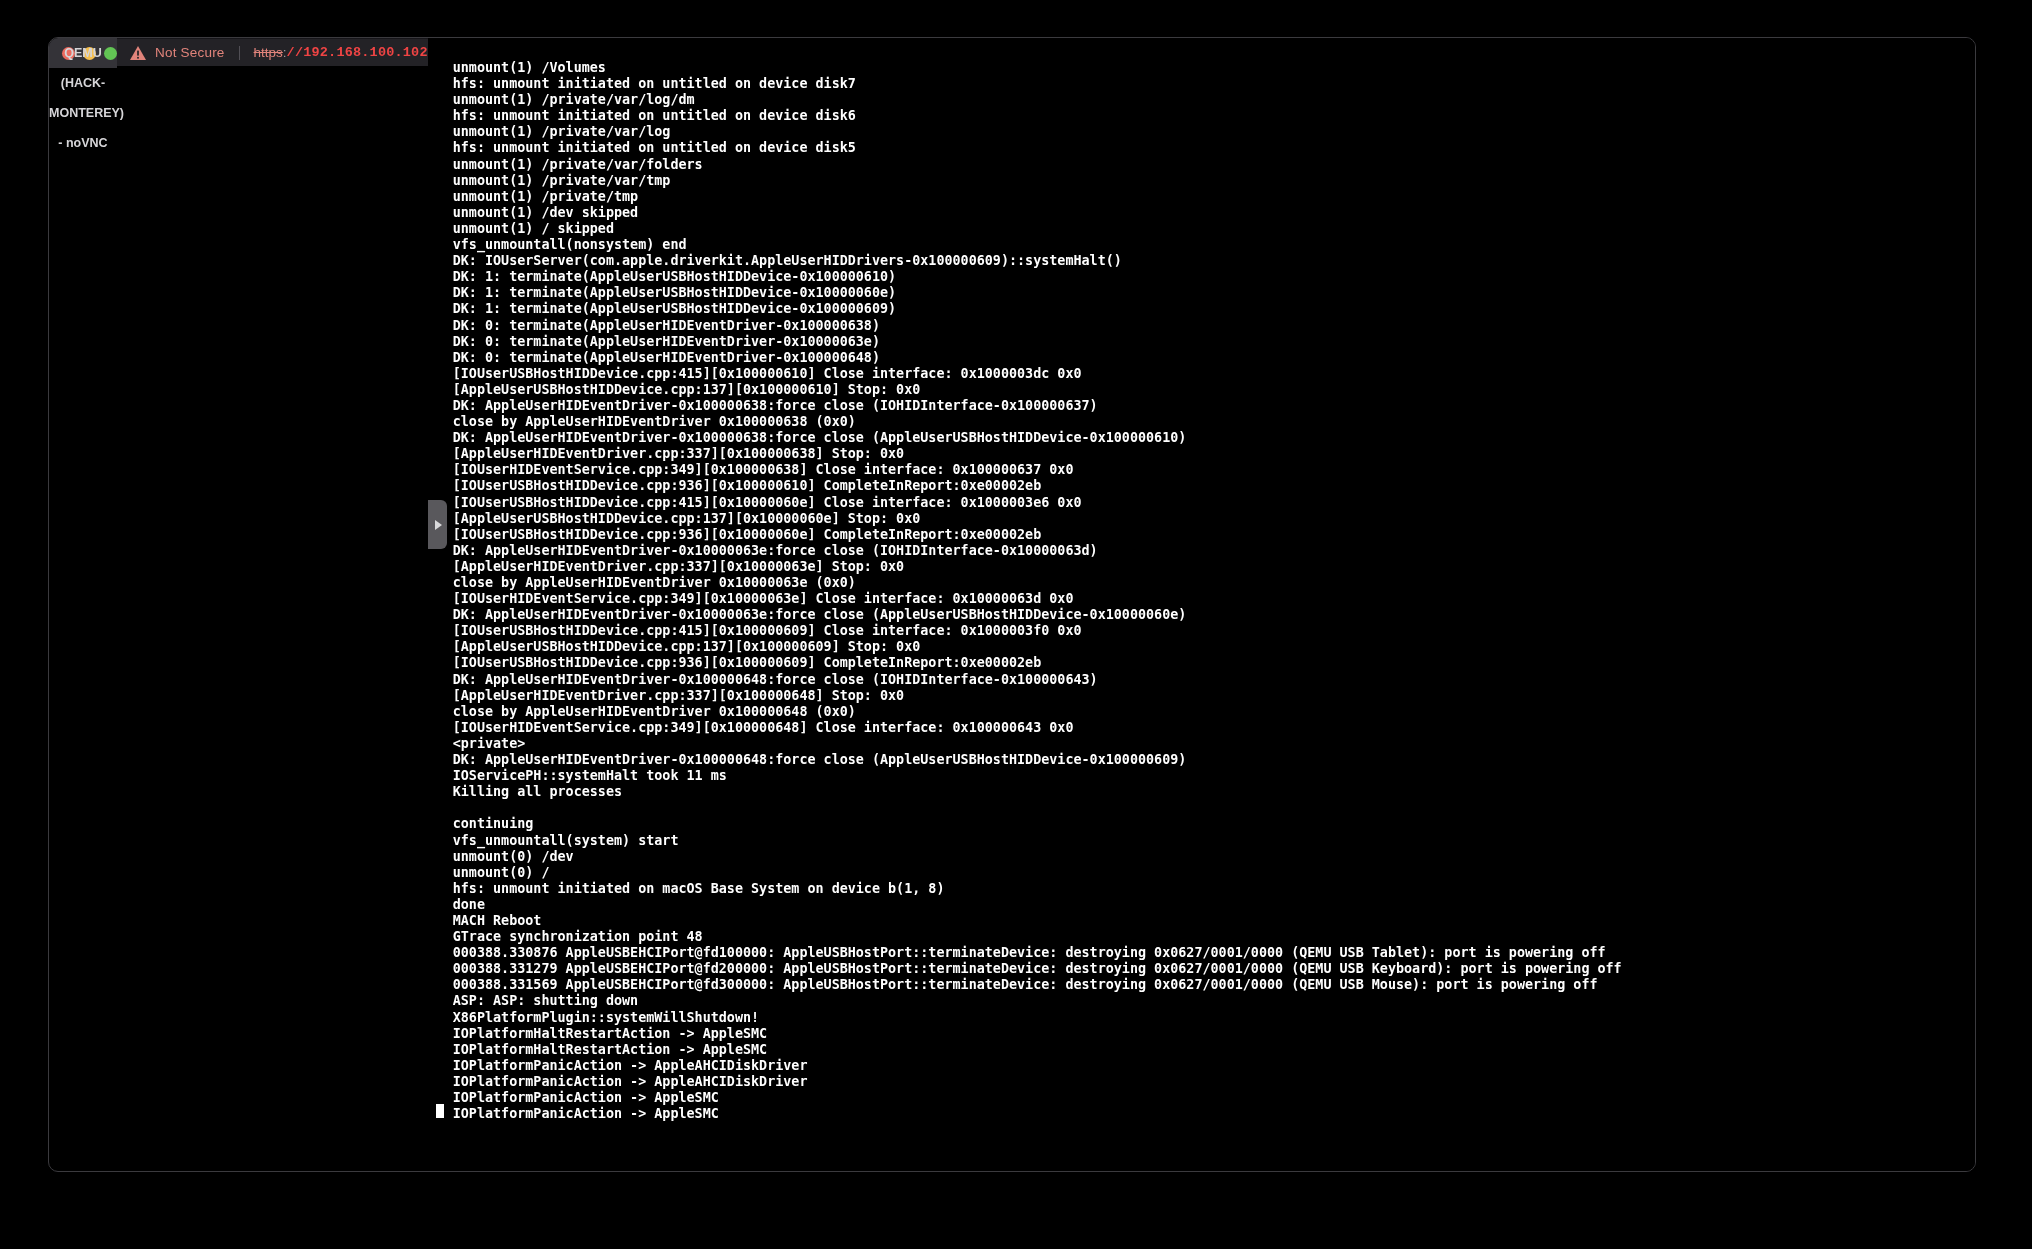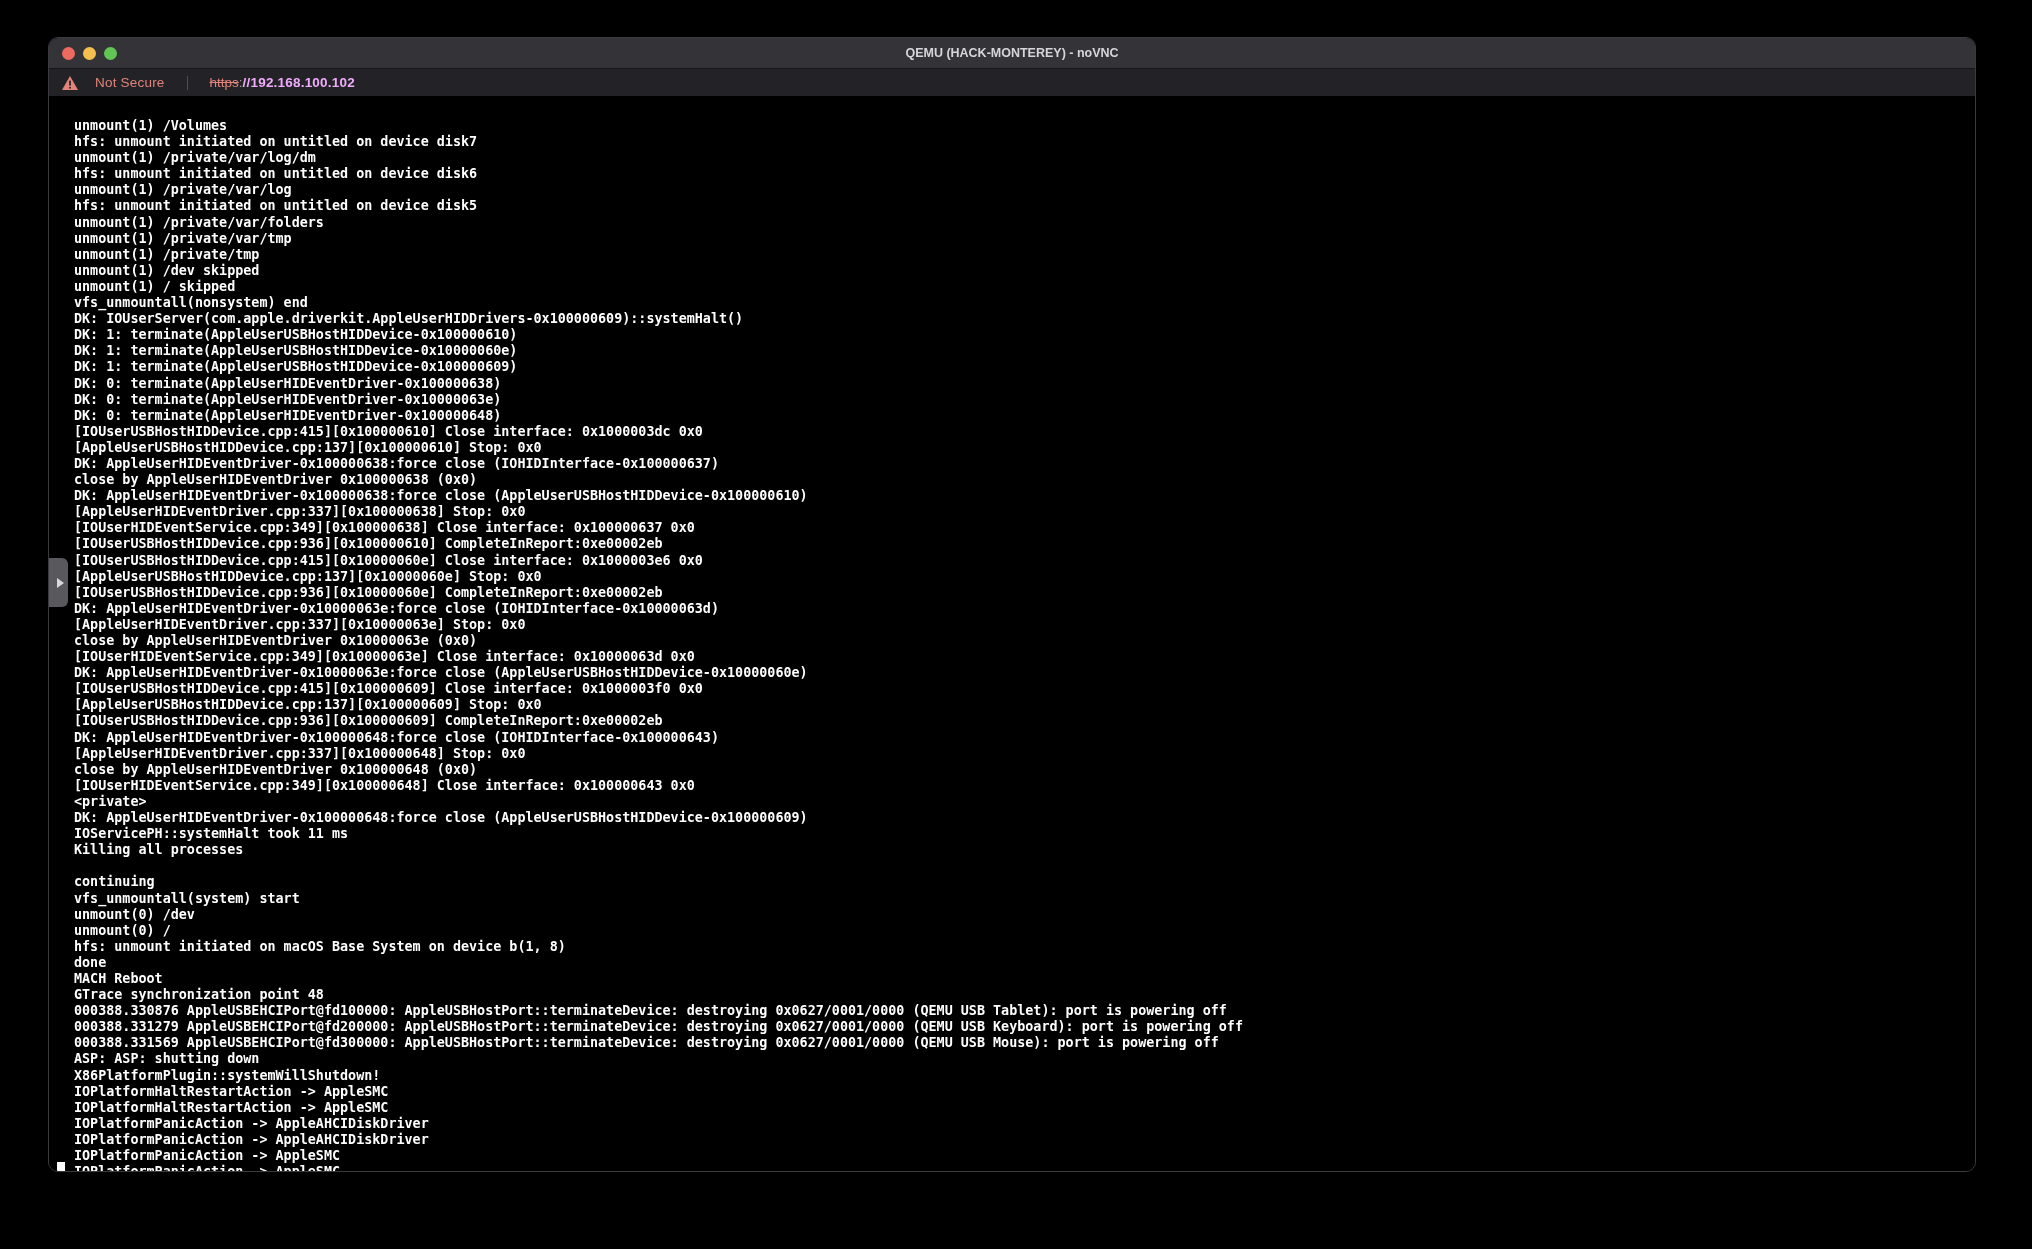--- a/index.html
+++ b/index.html
@@ -17,21 +17,21 @@
     left: 48px;
     top: 37px;
     width: 1928px;
     height: 1135px;
     box-sizing: border-box;
     border: 1px solid #3b3a3e;
     border-radius: 10px;
     background: #000000;
     overflow: hidden;
     display: flex;
-    flex-direction: column;
+    flex-direction: row;
   }
 
   
   .titlebar {
     height: 30px;
     flex: 0 0 30px;
     background: #343338;
     position: relative;
     display: flex;
     align-items: center;
@@ -68,21 +68,21 @@
 
   
   .urlbar {
     height: 27px;
     flex: 0 0 27px;
     background: #232226;
     border-top: 1px solid #161519;
     display: flex;
     align-items: center;
     padding-left: 13px;
-    gap: 17px;
+    gap: 9px;
     white-space: nowrap;
     font-size: 13.5px;
   }
   .warning-icon { display: inline-flex; }
   .not-secure-label {
     color: #e1847b;
     letter-spacing: 0.2px;
   }
   .urlbar-divider {
     width: 1px;
@@ -90,23 +90,24 @@
     background: #514f55;
     margin: 0 5px;
   }
   .url-text { display: inline-flex; align-items: flex-start; }
   .url-scheme {
     color: #e1847b;
     text-decoration: line-through;
   }
   .url-sep-colon { color: #9a999e; }
   .url-host {
-    color: #f0abfc;
+    color: #ef4444;
     font-weight: bold;
     letter-spacing: 0.2px;
+    font-family: Liberation Mono, monospace;
   }
   .url-rest { color: #9a999e; }
 
   
   .vnc-console {
     flex: 1 1 auto;
     position: relative;
     background: #000000;
     overflow: hidden;
   }

